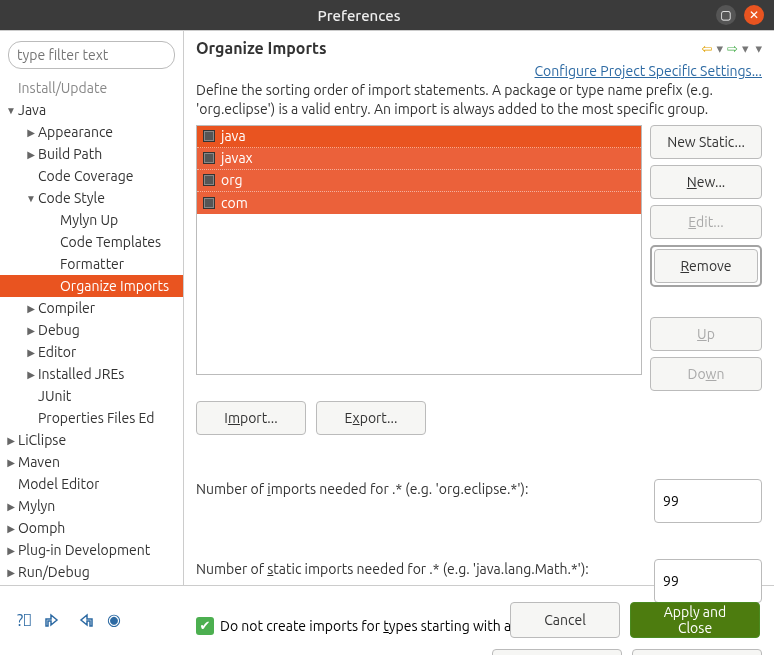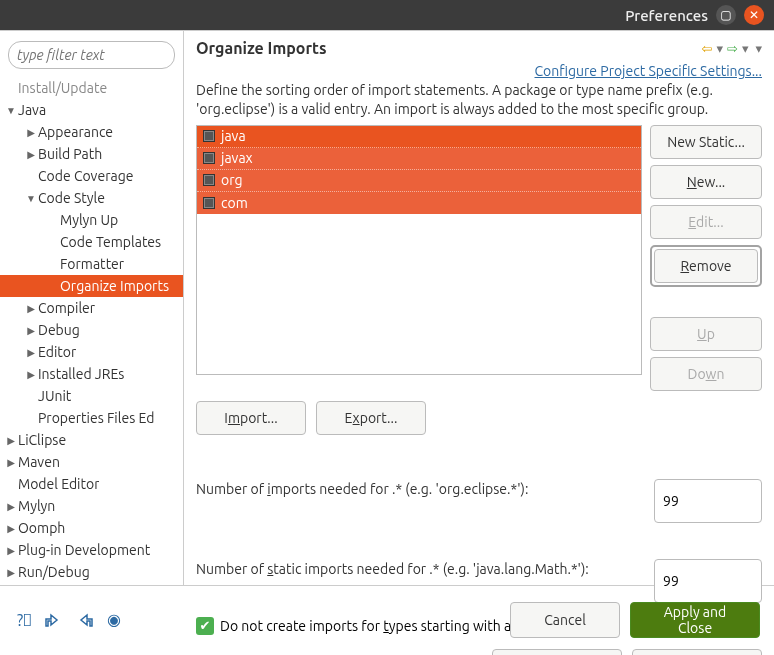--- a/index.html
+++ b/index.html
@@ -1,25 +1,25 @@
 <!DOCTYPE html>
 <html><head>
 <meta charset="utf-8">
 <style>
   * { box-sizing: border-box; font-family: "Ubuntu", "Segoe UI", Arial, sans-serif; }
   body { margin: 0; background: #fff; width: 774px; height: 655px; overflow: hidden; }
   .titlebar { background: #3b3b3b; height: 30px; display: flex; align-items: center; color: #eee; padding: 0 10px; font-size: 15px; font-weight: 500; }
-  .titlebar .title { flex: 1; text-align: right; }
+  .titlebar .title { flex: 1; text-align: center; }
   .titlebar .wicon { width: 20px; height: 20px; border-radius: 10px; display:flex; align-items:center; justify-content:center; margin-left:8px; font-size:12px; color:#fff; }
   .titlebar .min { background:#555; }
   .titlebar .close { background:#e95420; }
   .shell { display:flex; height: 555px; border-top:1px solid #ccc; }
   .sidebar { width:184px; border-right:1px solid #ccc; display:flex; flex-direction:column; }
   .filter { margin:10px 8px 4px 8px; }
-  .filter input { width:100%; height:28px; border:1px solid #bbb; border-radius:13px; padding:0 8px; font-size:14px; color:#555;font-style:italic; }
+  .filter input { width:100%; height:28px; border:1px solid #bbb; border-radius:13px; padding:0 8px; font-size:14px; color:#555; }
   .tree { flex:1; overflow:hidden; font-size:14px; color:#333; padding-top:4px; }
   .tn { display:flex; align-items:center; height:22px; padding-left:4px; cursor:pointer; }
   .tn .tw { width:14px; display:inline-block; text-align:center; color:#666; font-size:10px; }
   .tn .lbl { white-space:nowrap; overflow:hidden; }
   .tn.d1 { padding-left:4px; }
   .tn.d2 { padding-left:24px; }
   .tn.d3 { padding-left:46px; }
   .tn.sel { background:#e95420; color:#fff; }
   .tn.sel .tw { color:#fff; }
   .tn.dim { color:#888; }

